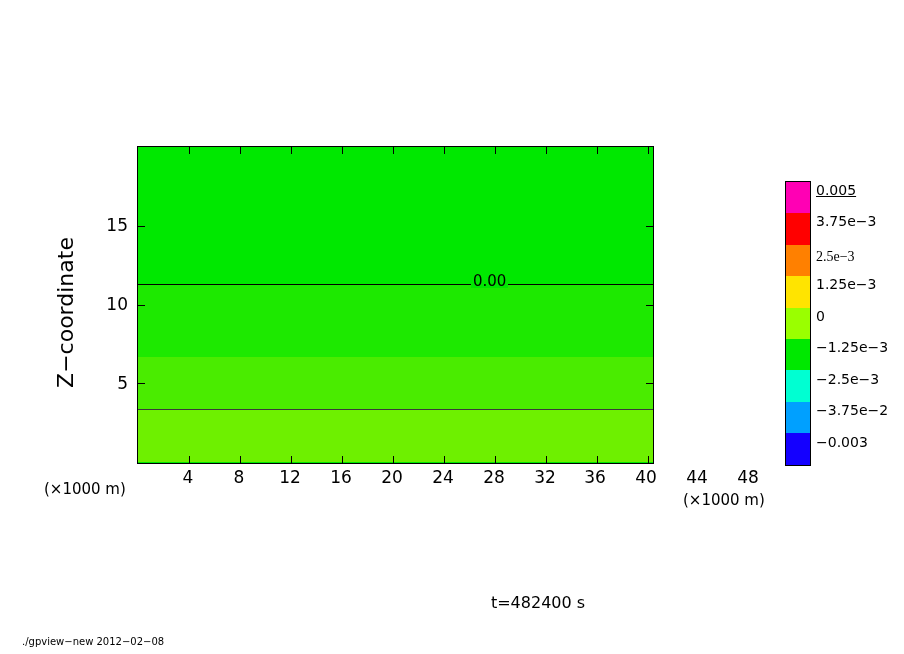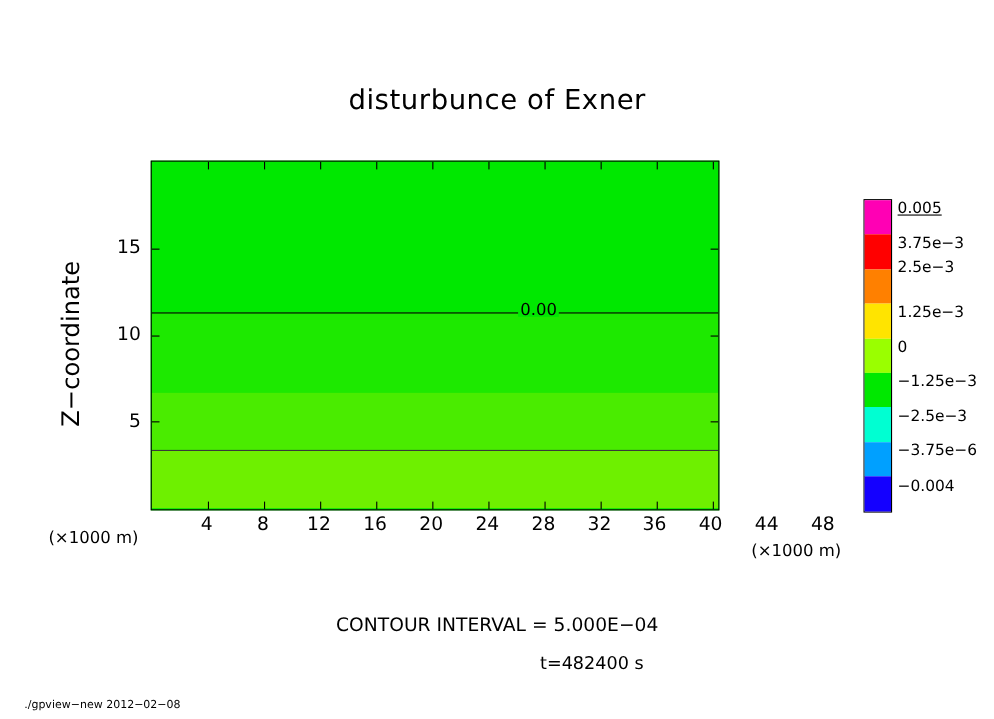--- a/index.html
+++ b/index.html
@@ -204,21 +204,20 @@
     font-size: 10px;
     text-align: right;
     font-family: "DejaVu Sans", sans-serif;
   }
 </style>
 </head>
 <body>
 
 <div class="root">
 
-  <div id="chart-title">disturbunce of Exner</div>
 
   <div id="plot-area">
 
     <div class="band" style="top:0px;height:137px;background:#00e800;"></div>
     <div class="band" style="top:137px;height:73px;background:#1de900;"></div>
     <div class="band" style="top:210px;height:52px;background:#4aec00;"></div>
     <div class="band" style="top:262px;height:53px;background:#6ef000;"></div>
 
     <div class="contour-line" style="top:137px;"></div>
     <div class="contour-line thin" style="top:262px;"></div>
@@ -288,25 +287,24 @@
     <div class="cb-cell" style="height:31.4px;background:#ffe400;"></div>
     <div class="cb-cell" style="height:31.4px;background:#9aff00;"></div>
     <div class="cb-cell" style="height:31.4px;background:#00e800;"></div>
     <div class="cb-cell" style="height:31.4px;background:#00ffd2;"></div>
     <div class="cb-cell" style="height:31.4px;background:#00a0ff;"></div>
     <div class="cb-cell" style="height:31.4px;background:#1400ff;"></div>
   </div>
 
   <div class="cb-tick-label" style="top:182px;text-decoration:underline;">0.005</div>
   <div class="cb-tick-label" style="top:213px;">3.75e−3</div>
-  <div class="cb-tick-label" style="top:235px;">2.5e−3</div>
+  <div class="cb-tick-label" style="top:249px;font-family:Liberation Serif, serif;">2.5e−3</div>
   <div class="cb-tick-label" style="top:276px;">1.25e−3</div>
   <div class="cb-tick-label" style="top:308px;">0</div>
   <div class="cb-tick-label" style="top:339px;">−1.25e−3</div>
   <div class="cb-tick-label" style="top:371px;">−2.5e−3</div>
-  <div class="cb-tick-label" style="top:402px;">−3.75e−6</div>
-  <div class="cb-tick-label" style="top:434px;">−0.004</div>
-
-  <div id="contour-interval">CONTOUR INTERVAL = 5.000E−04</div>
+  <div class="cb-tick-label" style="top:402px;">−3.75e−2</div>
+  <div class="cb-tick-label" style="top:434px;">−0.003</div>
+
   <div id="time-stamp">t=482400 s</div>
   <div id="footer-left">./gpview−new  2012−02−08</div>
 
 </div>
 
 </body></html>

